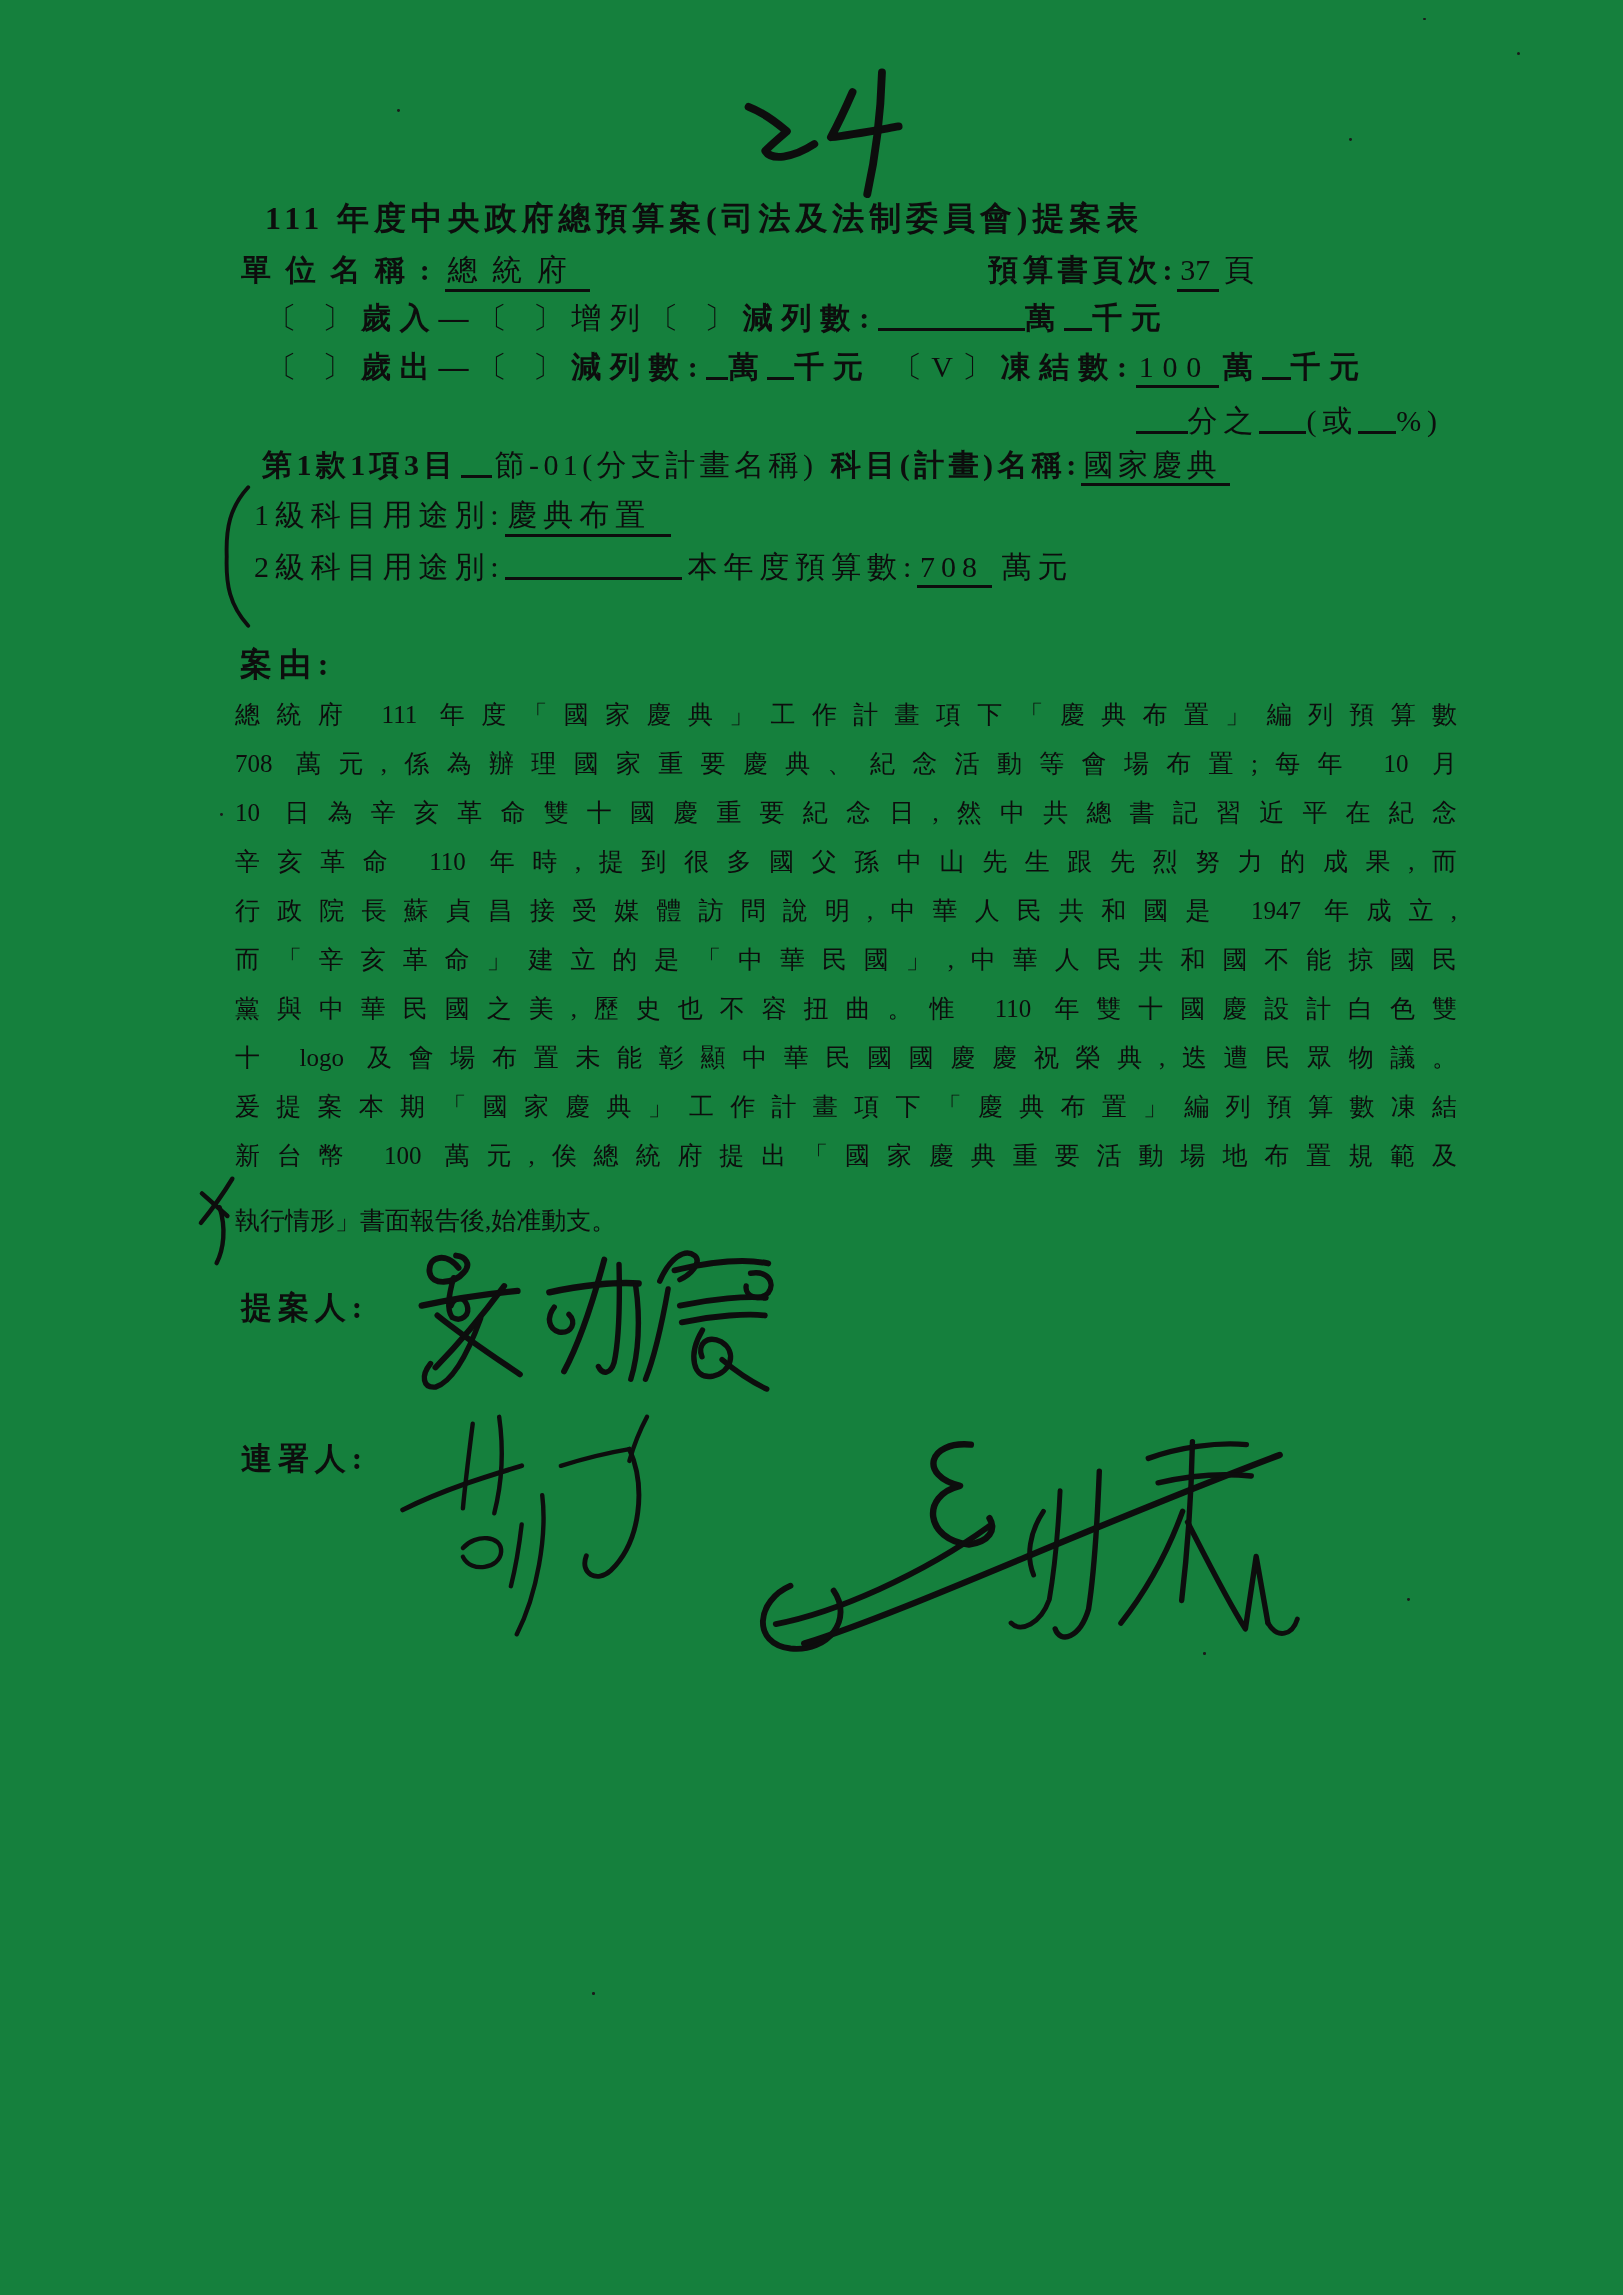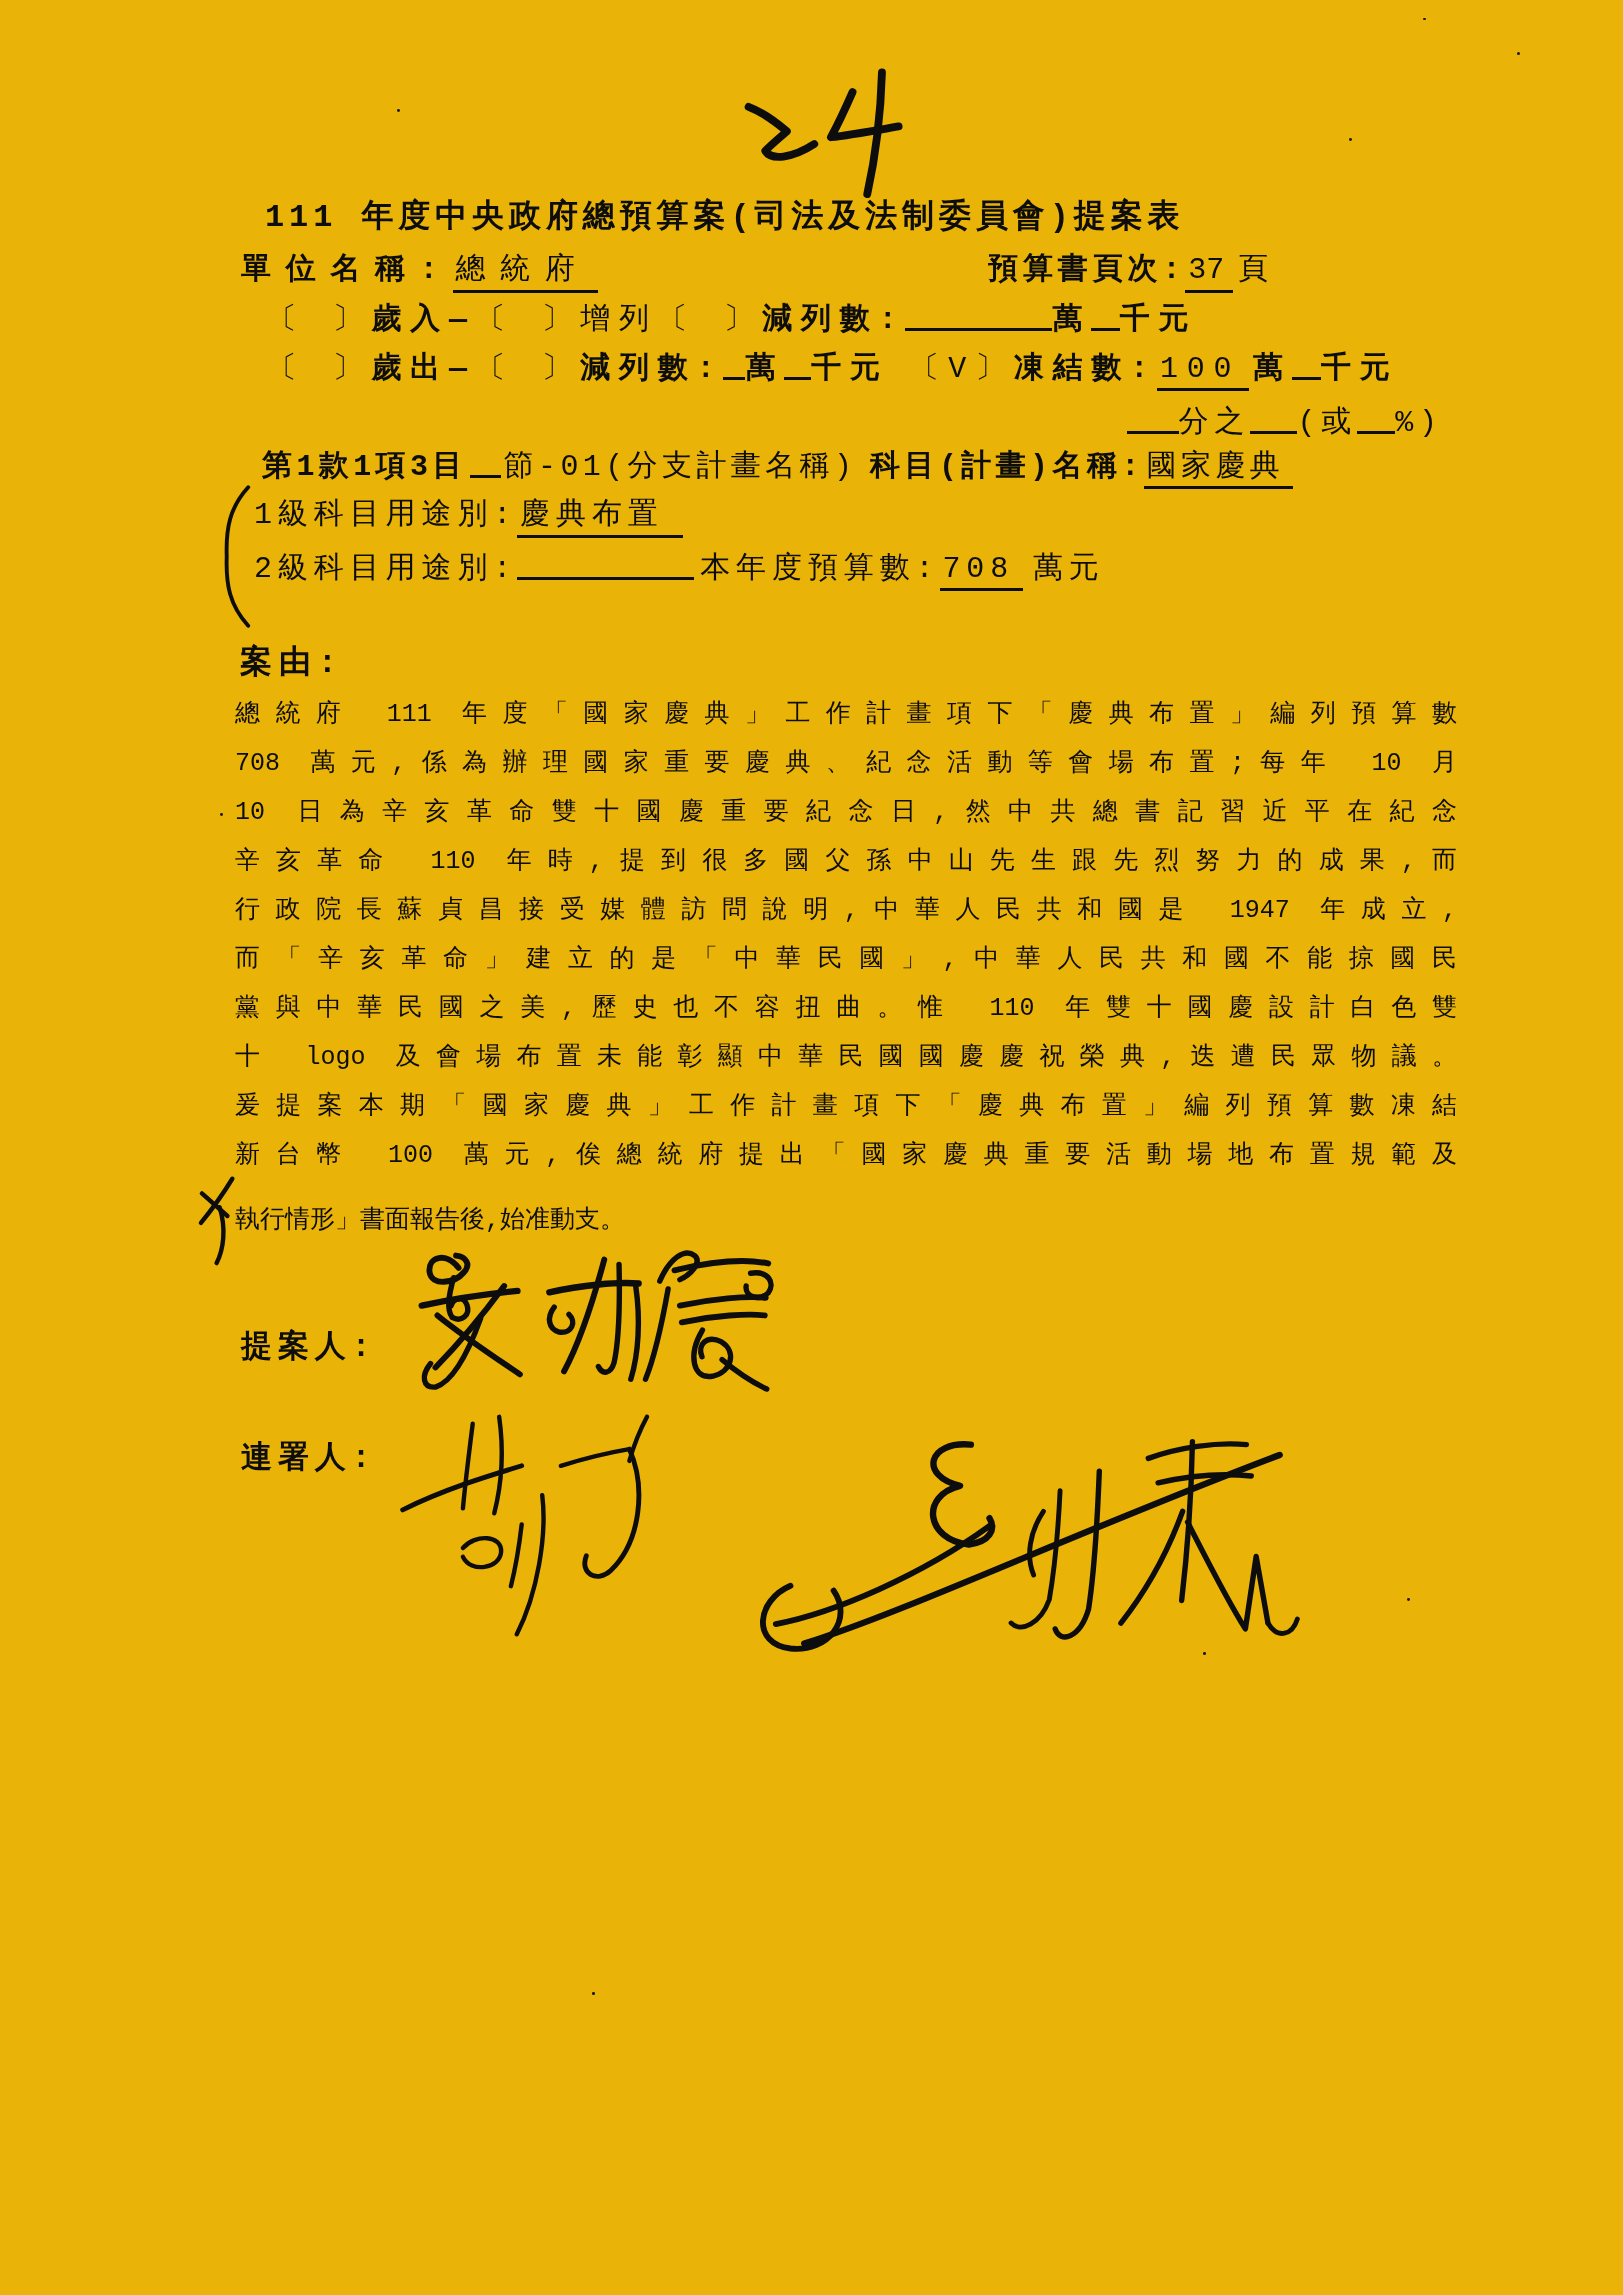--- a/index.html
+++ b/index.html
@@ -1,18 +1,18 @@
 <!DOCTYPE html>
 <html style="font-size:7.8px"><head>
 <meta charset="utf-8">
 <style>
   html,body{margin:0;padding:0;background:#9a9a9a;}
   .page{
-    position:relative;width:1624px;height:2295px;background:#eab308;
-    font-family:Liberation Mono, monospace;color:#0d0d0d;overflow:hidden;
+    position:relative;width:1624px;height:2295px;background:#15803d;
+    font-family:Liberation Serif, serif;color:#0d0d0d;overflow:hidden;
   }
   .row{position:absolute;white-space:nowrap;line-height:1.15;}
   .b{font-weight:700;}
   .fs62{font-size:30px;}
   .fs64{font-size:31px;}
   .fs66{font-size:32px;}
   
   .ulv{border-bottom:3.9px solid #0d0d0d;padding:0 8.8px 2.9px 2.9px;}
   
   .blank{display:inline-block;border-bottom:3.9px solid #0d0d0d;height:28.4px;vertical-align:-3.9px;}
@@ -89,21 +89,21 @@
     <div class="para-line">新台幣 100 萬元,俟總統府提出「國家慶典重要活動場地布置規範及</div>
     <div class="para-line last">執行情形」書面報告後,始准動支。</div>
   </div>
 
   <svg class="sig" style="position:absolute;left:191px;top:1165px;" width="64" height="103" viewBox="0 0 130 210">
     <path d="M22,58 C40,74 58,90 74,104" stroke-width="9"></path>
     <path d="M84,28 C62,64 38,96 20,118" stroke-width="9"></path>
     <path d="M58,86 C72,130 66,172 52,200" stroke-width="9"></path>
   </svg>
 
-  <div class="row b fs64" style="left:241px;top:1290px;letter-spacing:5.9px;margin-top:40px;">提案人:</div>
+  <div class="row b fs64" style="left:241px;top:1290px;letter-spacing:5.9px;">提案人:</div>
 
   <svg class="sig" style="position:absolute;left:407px;top:1231px;" width="373" height="162" viewBox="0 0 760 330">
 
     <path d="M105,75 C80,42 42,52 46,84 C50,112 96,108 116,84 C131,68 120,52 100,50" stroke-width="12"></path>
     <path d="M95,95 C85,130 80,160 92,176 C110,186 130,172 122,150 C115,132 96,135 90,152" stroke-width="11"></path>
     <path d="M30,152 C95,138 165,128 225,122" stroke-width="13"></path>
     <path d="M198,112 C155,170 100,235 58,278" stroke-width="12"></path>
     <path d="M150,178 C122,255 90,308 58,318 C32,320 28,295 48,270" stroke-width="11"></path>
     <path d="M62,172 C115,215 180,258 230,292" stroke-width="12"></path>
 

